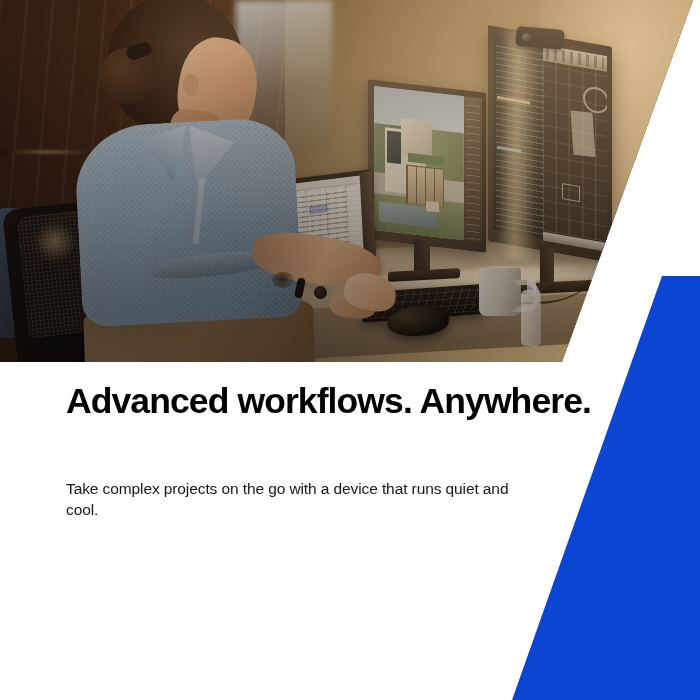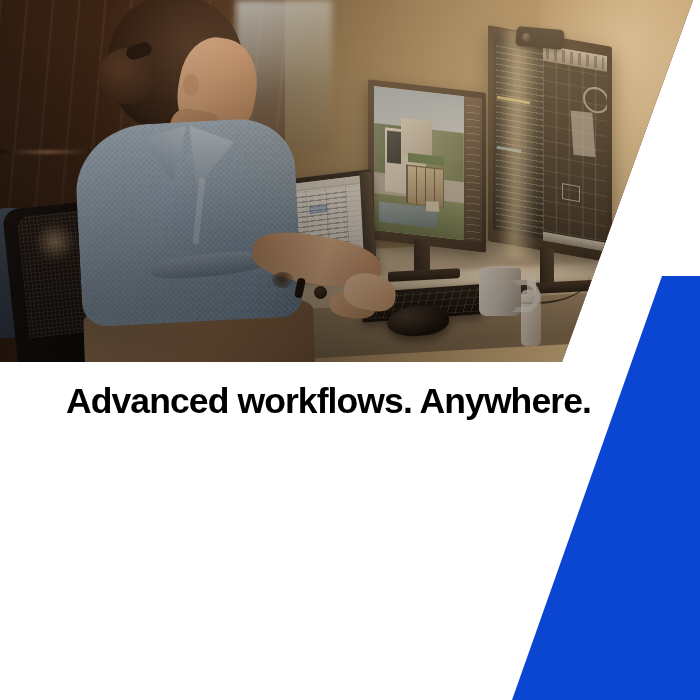--- a/index.html
+++ b/index.html
@@ -699,15 +699,16 @@
       <div class="bottle"></div>
 
       <div class="photo-grade"></div>
     </div>
   </div>
 
   <div class="blue-wedge" style="background: rgb(10, 70, 210);"></div>
 
   <div class="text-block">
     <h1 class="headline">Advanced workflows. Anywhere.</h1>
+    <p class="subtext">Take complex projects on the go with a device that runs quiet and cool.</p>
   </div>
 
 </div>
 
 </body></html>

